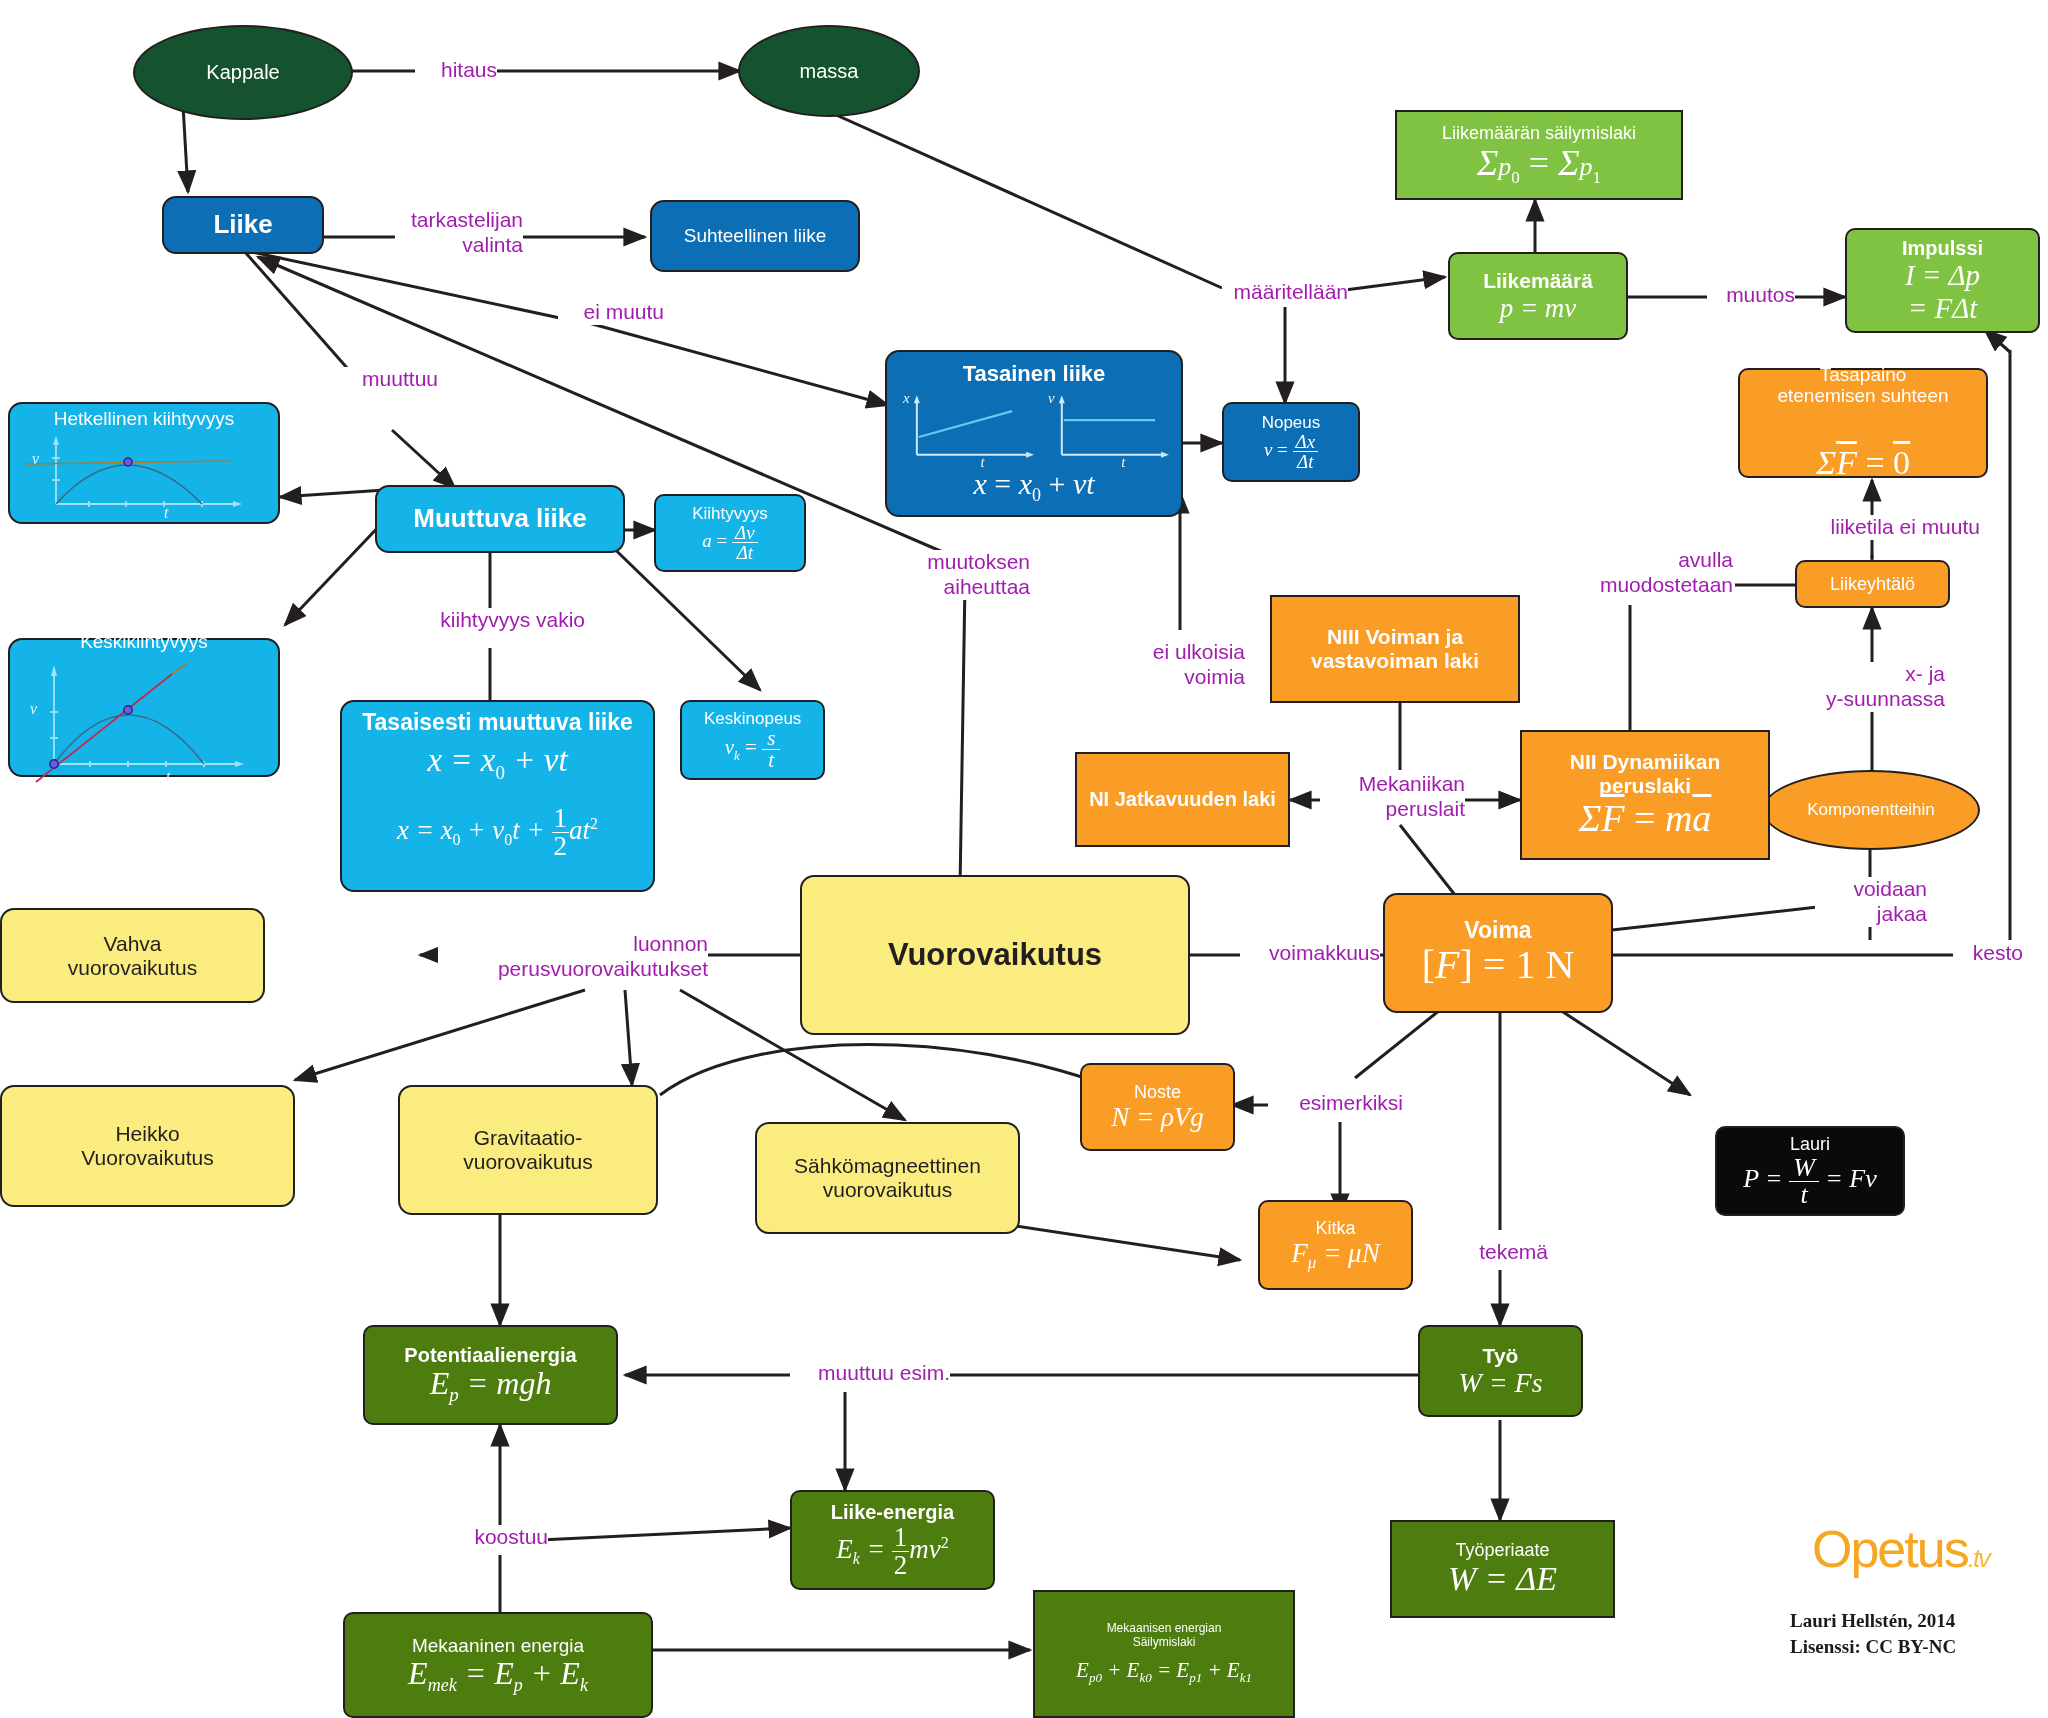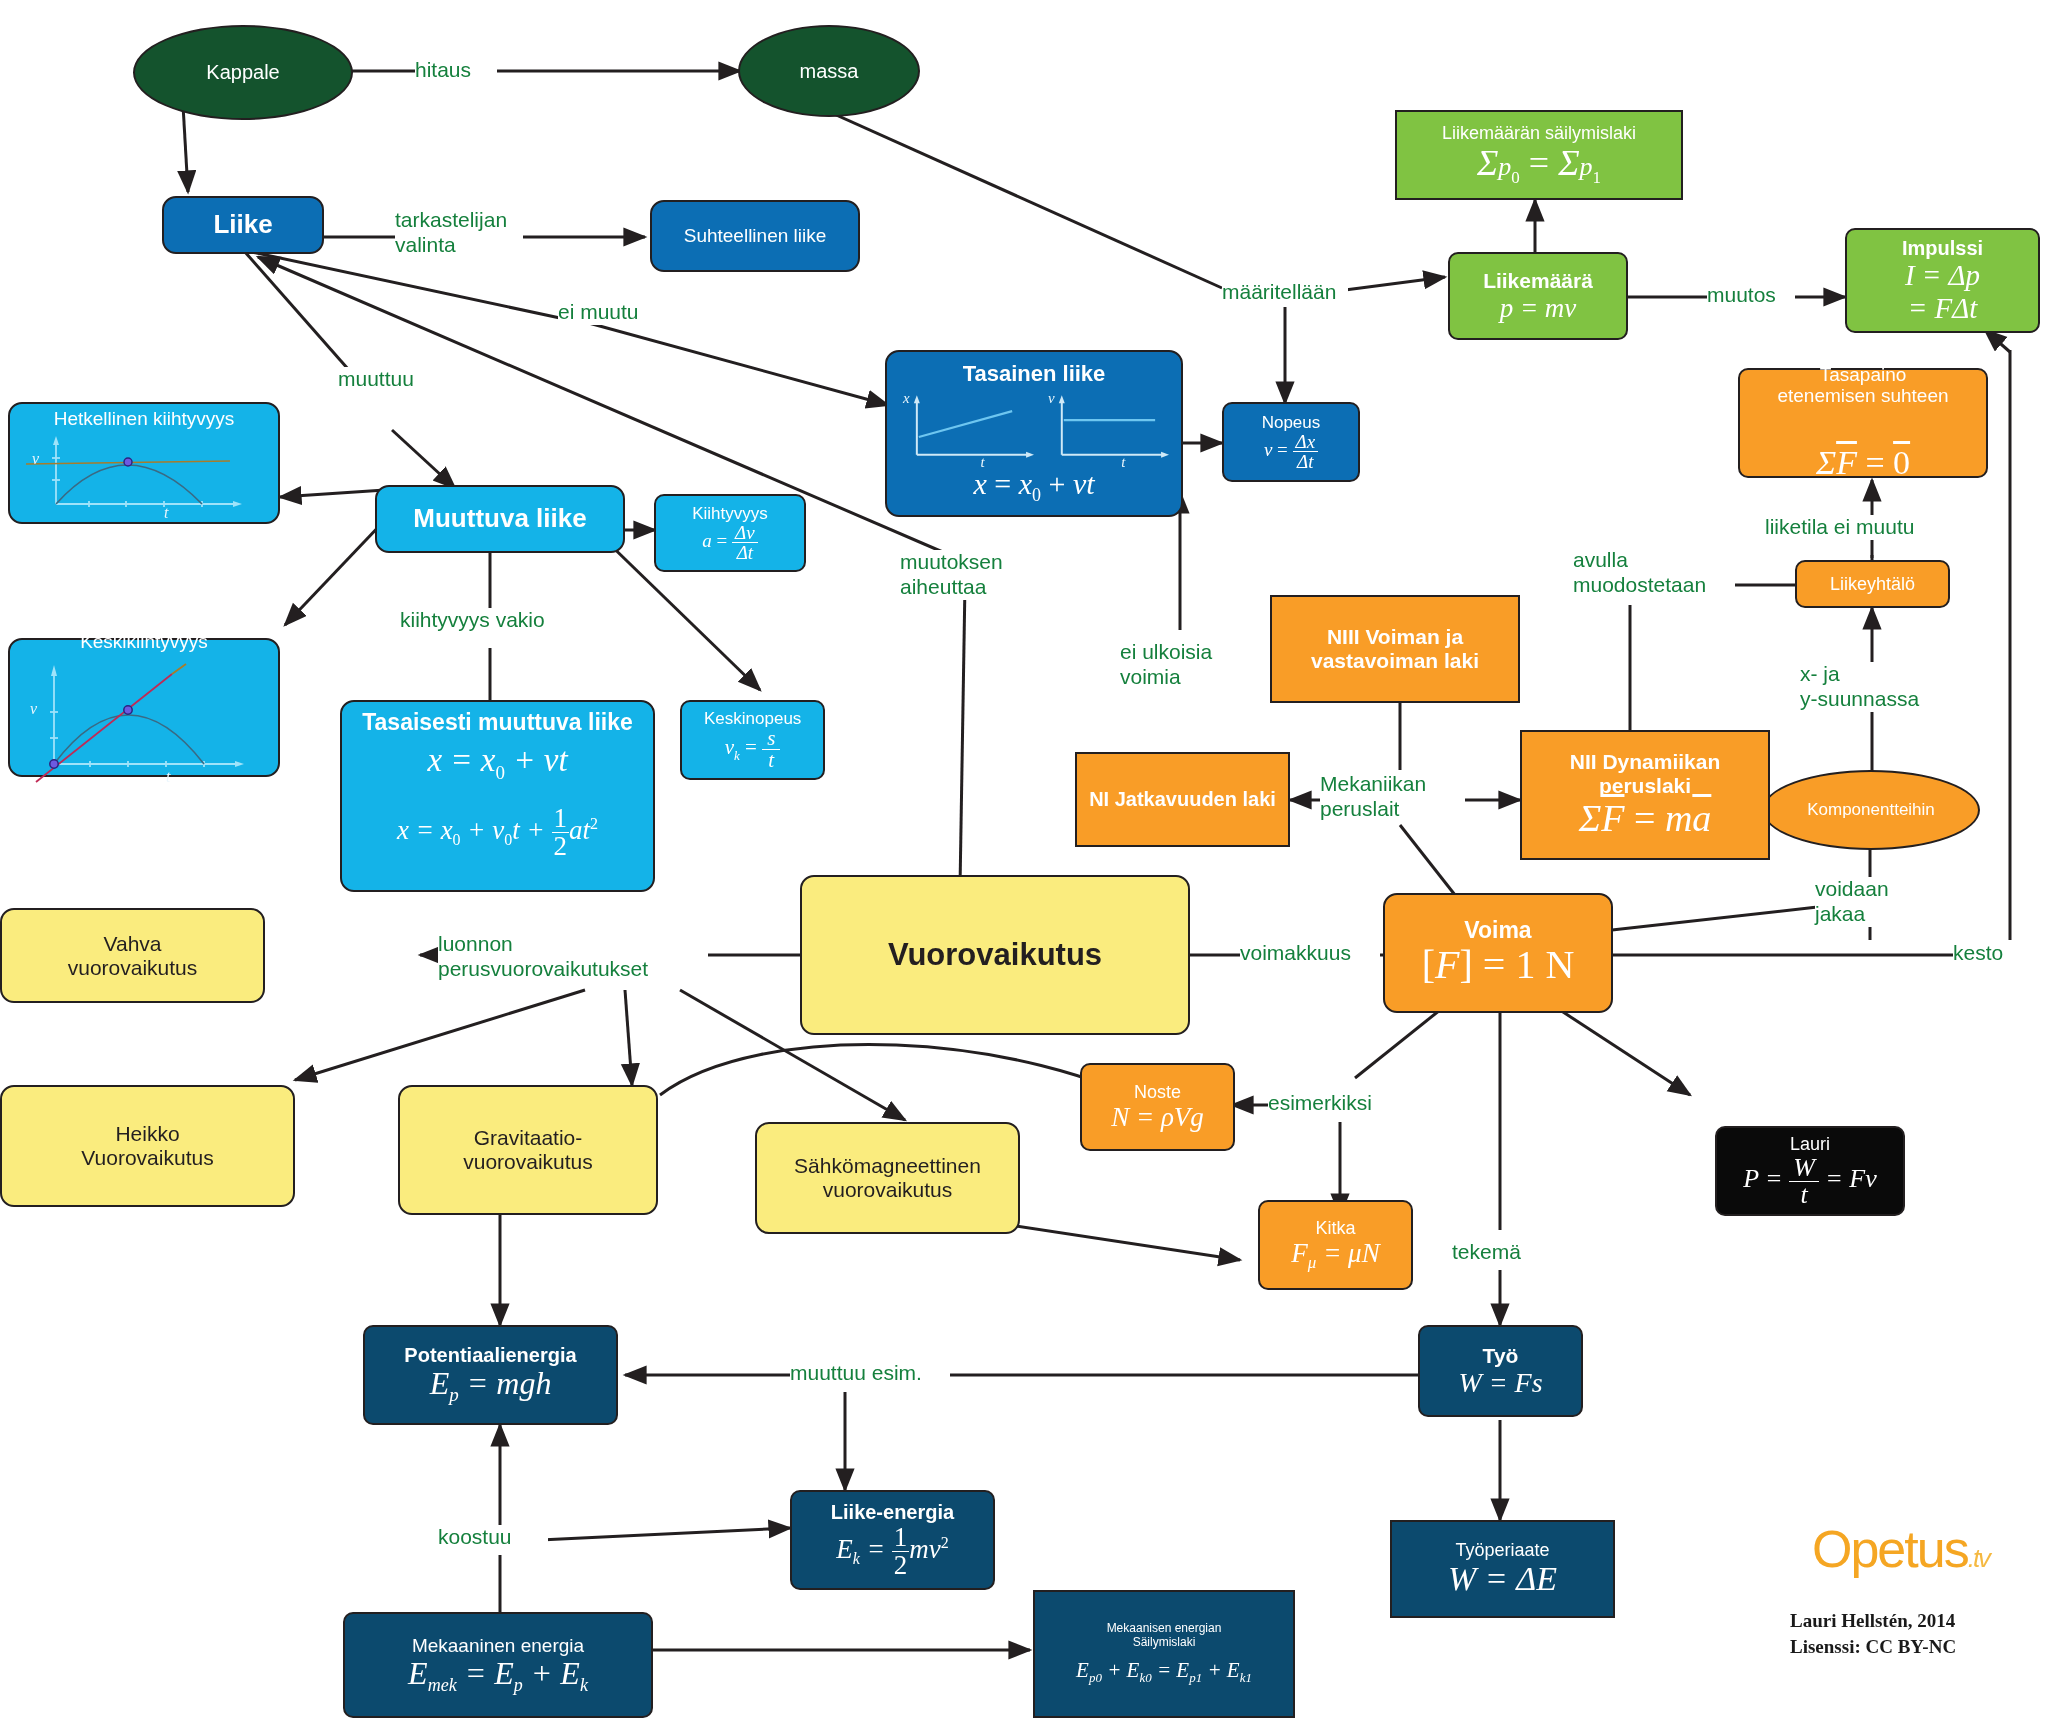--- a/index.html
+++ b/index.html
@@ -35,29 +35,29 @@
   .sharp    { border-radius: 0; }
   .ellipse  { border-radius: 50%; }
 
   
   .c-grey   { background:#14532d; }
   .c-blue   { background:#0c6eb4; }
   .c-cyan   { background:#14b3e8; }
   .c-green  { background:#80c342; }
   .c-orange { background:#f99d27; }
   .c-yellow { background:#faec7e; color:#231f20; }
-  .c-pink   { background:#0c4a6e; }
+  .c-pink   { background:#4d7c0f; }
   .c-black  { background:#0a0a0a; }
 
   .b   { font-weight: bold; }
   .lbl {
     position:absolute;
-    color:#15803d;
+    color:#a21caf;
     font-family:"Liberation Sans", sans-serif;
-    text-align:left;
+    text-align:right;
     line-height:1.18;
     white-space:pre-line;
     background:#ffffff;
   }
 
   .minichart { position:relative; width:100%; }
   .credits {
     position:absolute;
     color:#1a1a1a;
     font-family:"Liberation Serif", serif;

